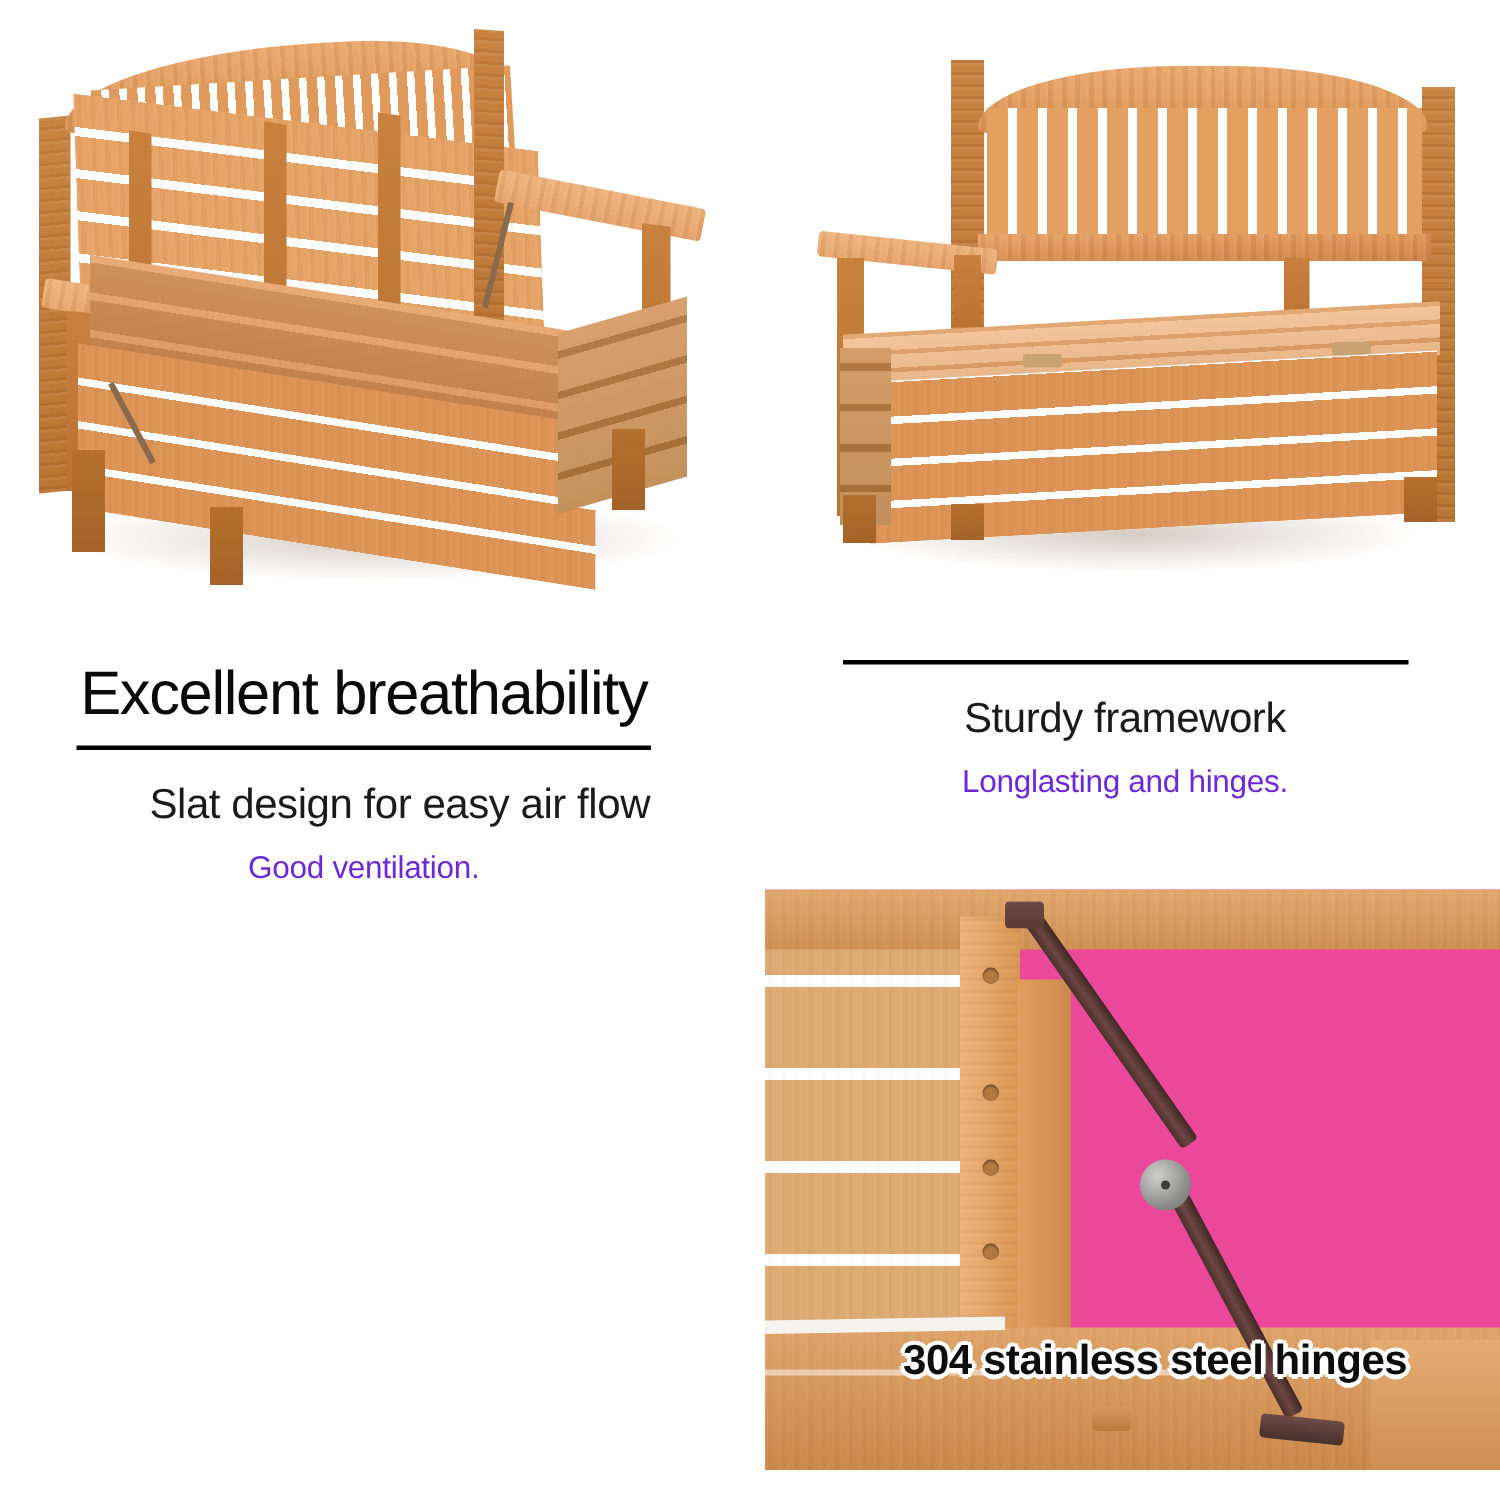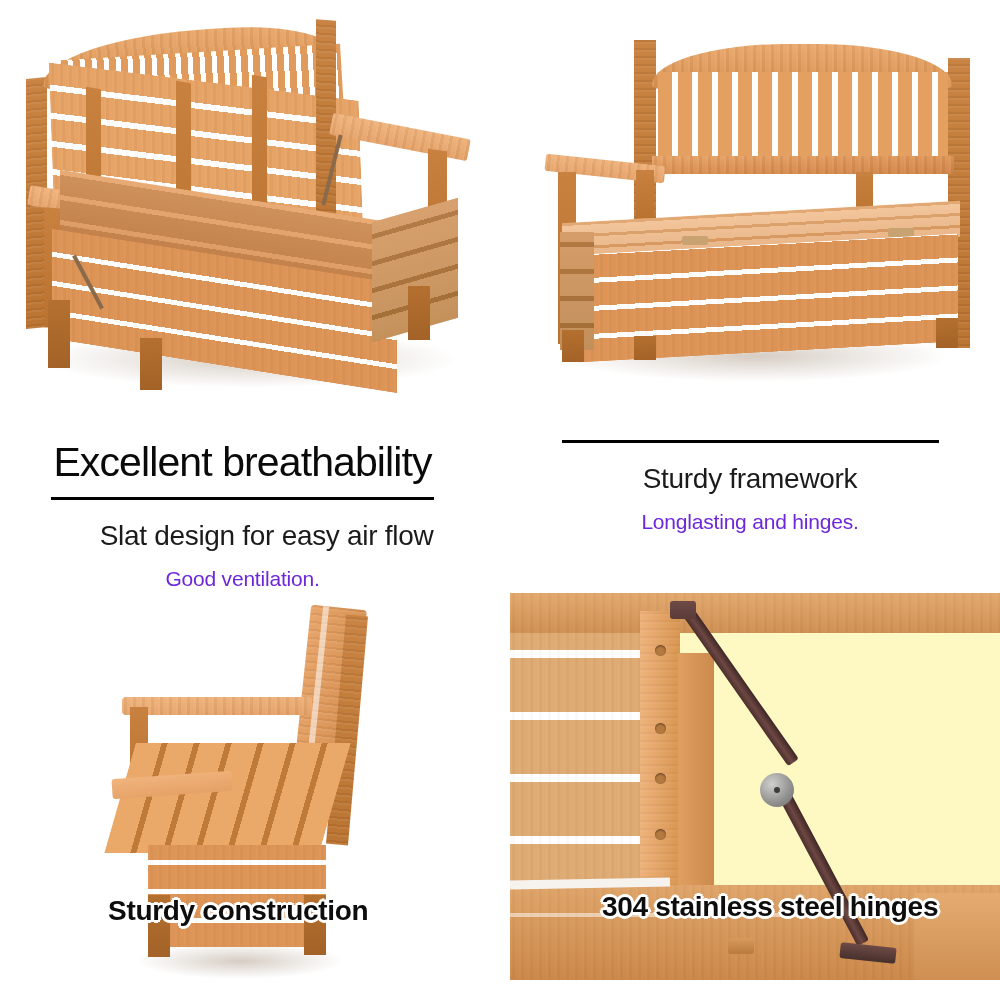--- a/index.html
+++ b/index.html
@@ -225,60 +225,22 @@
     <h3 style="margin-top:20px;padding-left:48px;">Slat design for easy air flow</h3>
     <p style="margin-top:14px;">Good ventilation.</p>
   </div>
 
   <div class="feature" style="left:505px;top:428px;width:490px;">
     <div class="rule" style="width:377px;"></div>
     <h3 style="margin-top:20px;">Sturdy framework</h3>
     <p style="margin-top:14px;">Longlasting and hinges.</p>
   </div>
 
-  <div class="photo" style="left:0;top:595px;width:500px;height:405px;">
-
-    <div class="shadowsoft" style="left:135px;top:348px;width:210px;height:36px;"></div>
-
-    <div style="position:absolute;left:300px;top:12px;width:56px;height:212px;
-                background:linear-gradient(95deg,#e8a468,#d18a4b);
-                transform:rotate(6deg);border-radius:4px 4px 0 0;overflow:hidden;">
-      <div class="grainH"></div>
-      <div style="position:absolute;left:12px;top:0;width:6px;height:100%;background:rgba(255,255,255,.55);"></div>
-    </div>
-    <div class="wood-d" style="position:absolute;left:336px;top:20px;width:22px;height:230px;transform:rotate(5deg);">
-      <div class="grainH"></div>
-      </div>
-
-    <div class="wood-l" style="position:absolute;left:122px;top:102px;width:190px;height:18px;border-radius:4px;">
-      <div class="grain"></div>
-      </div>
-    <div class="wood-d" style="position:absolute;left:130px;top:112px;width:18px;height:92px;"></div>
-
-    <div style="position:absolute;left:120px;top:148px;width:215px;height:110px;
-                transform:skewX(-16deg);overflow:hidden;">
-      <div style="position:absolute;inset:0;
-        background:repeating-linear-gradient(90deg,#eba969 0 26px,#c07a38 26px 32px);"></div>
-    </div>
-
-    <div class="wood-l" style="position:absolute;left:112px;top:180px;width:120px;height:20px;transform:rotate(-4deg);border-radius:3px;"></div>
-
-    <div style="position:absolute;left:148px;top:250px;width:178px;height:102px;overflow:hidden;">
-      <div style="position:absolute;inset:0;
-        background:repeating-linear-gradient(0deg,#dd9355 0 24px,#ffffff 24px 29px);"></div>
-      <div class="grain" style="opacity:.4"></div>
-    </div>
-
-    <div class="wood-dd" style="position:absolute;left:148px;top:300px;width:22px;height:62px;"></div>
-    <div class="wood-dd" style="position:absolute;left:304px;top:300px;width:22px;height:60px;"></div>
-
-    <div class="caption" style="left:108px;top:300px;">Sturdy construction</div>
-  </div>
-
-  <div class="photo" style="left:510px;top:593px;width:490px;height:387px;background:#fef9c3;">
+
+  <div class="photo" style="left:510px;top:593px;width:490px;height:387px;background:#ec4899;">
 
     <div style="position:absolute;left:0;top:0;width:168px;height:305px;overflow:hidden;">
       <div style="position:absolute;inset:0;
         background:repeating-linear-gradient(0deg,#deaa72 0 54px,#ffffff 54px 62px);"></div>
       <div class="grain" style="opacity:.5"></div>
     </div>
 
     <div style="position:absolute;left:0;top:0;width:490px;height:40px;
                 background:linear-gradient(180deg,#e2a86d,#cf8f52);overflow:hidden;">
       <div class="grain" style="opacity:.5"></div>

